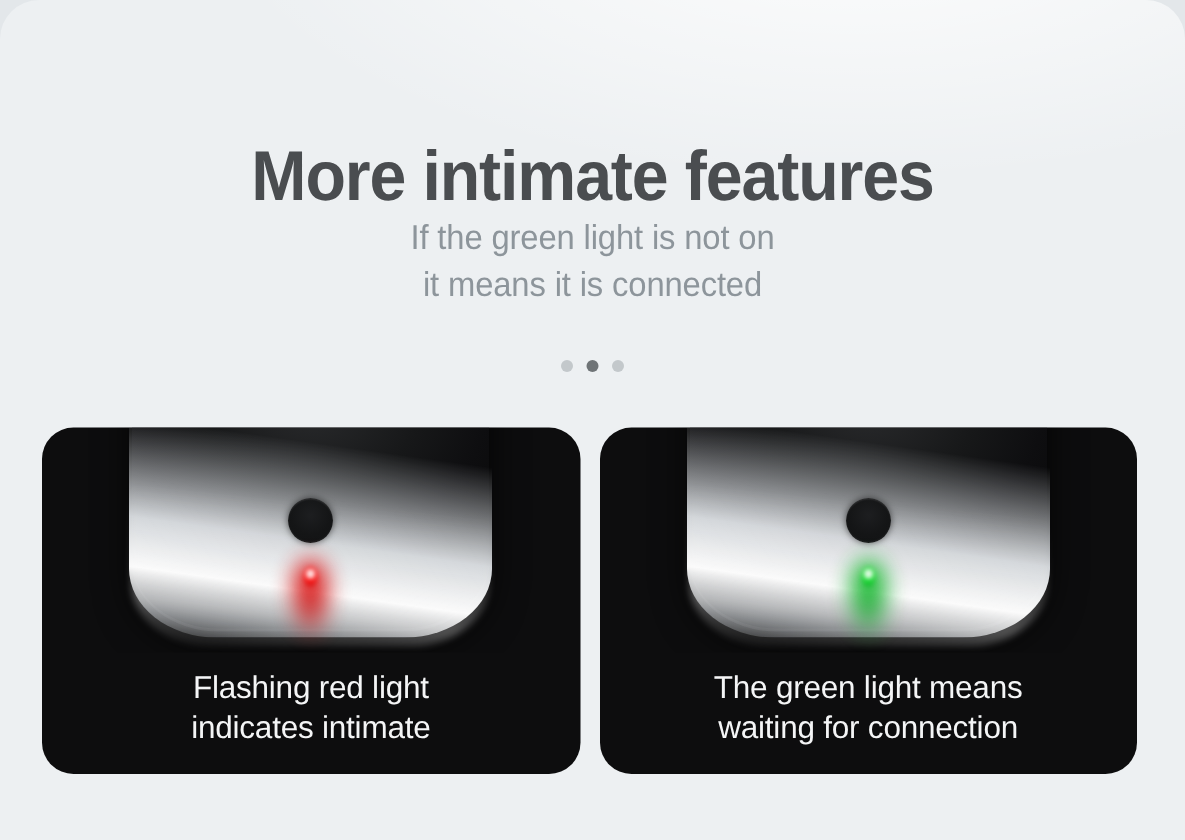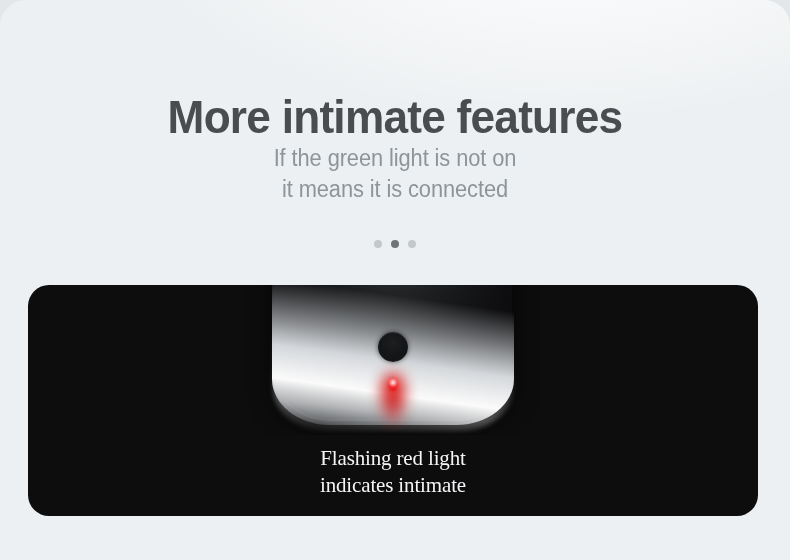--- a/index.html
+++ b/index.html
@@ -88,21 +88,20 @@
 
   
   .cards {
     position: absolute;
     left: 28px;
     top: 285px;
     width: 730px;
     height: 231px;
     display: flex;
     gap: 13px;
-    font-family: Liberation Serif, serif;
   }
   .card {
     position: relative;
     flex: 1 1 0;
     background: #0d0d0e;
     border-radius: 21px;
     overflow: hidden;
   }
 
   
@@ -272,15 +271,32 @@
           <div class="led-core" id="led-core-0" style="background: radial-gradient(circle at 50% 35%, rgb(255, 255, 255) 0%, rgb(255, 26, 26) 45%, rgb(196, 11, 11) 100%);"></div>
           <div class="led-spec"></div>
         </div>
       </div>
       <div class="caption">
         <span>Flashing red light</span>
         <span>indicates intimate</span>
       </div>
     </div>
 
+    <div class="card">
+      <div class="device-stage">
+        <div class="case-body"></div>
+        <div class="case-rim"></div>
+        <div class="case-rim-soft"></div>
+        <div class="case-button"></div>
+        <div class="led-wrap">
+          <div class="led-halo" id="led-halo-1" style="background: radial-gradient(at 50% 28%, rgb(34, 224, 58) 0%, rgb(7, 160, 33) 38%, rgba(0, 0, 0, 0) 74%);"></div>
+          <div class="led-core" id="led-core-1" style="background: radial-gradient(circle at 50% 35%, rgb(255, 255, 255) 0%, rgb(34, 224, 58) 45%, rgb(7, 160, 33) 100%);"></div>
+          <div class="led-spec"></div>
+        </div>
+      </div>
+      <div class="caption">
+        <span>The green light means</span>
+        <span>waiting for connection</span>
+      </div>
+    </div>
 
   </div>
 </div>
 
 </body></html>

